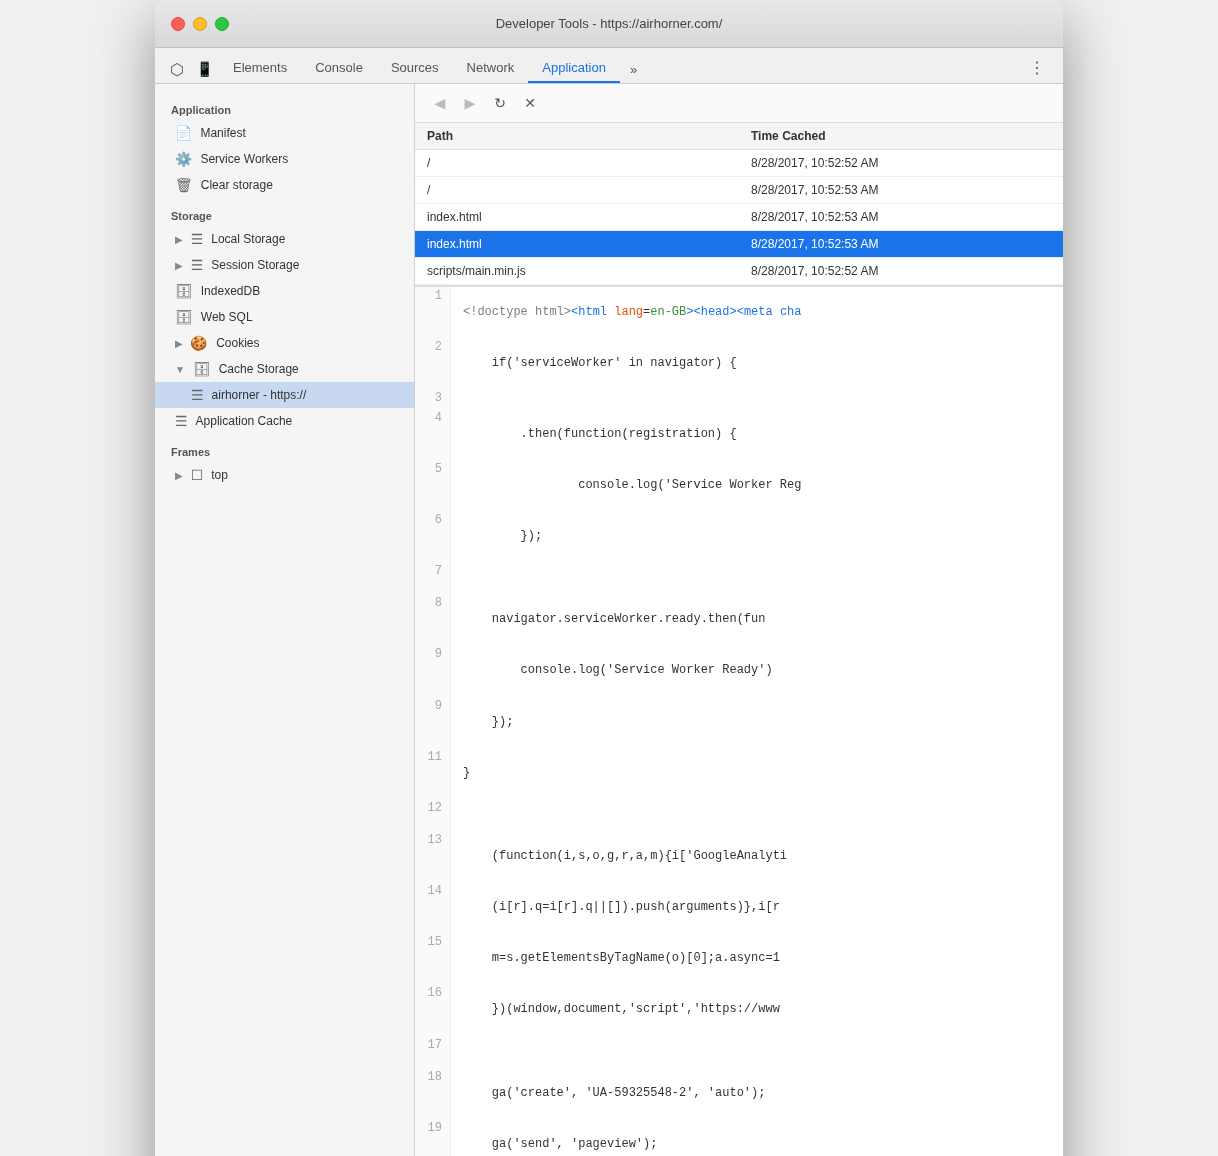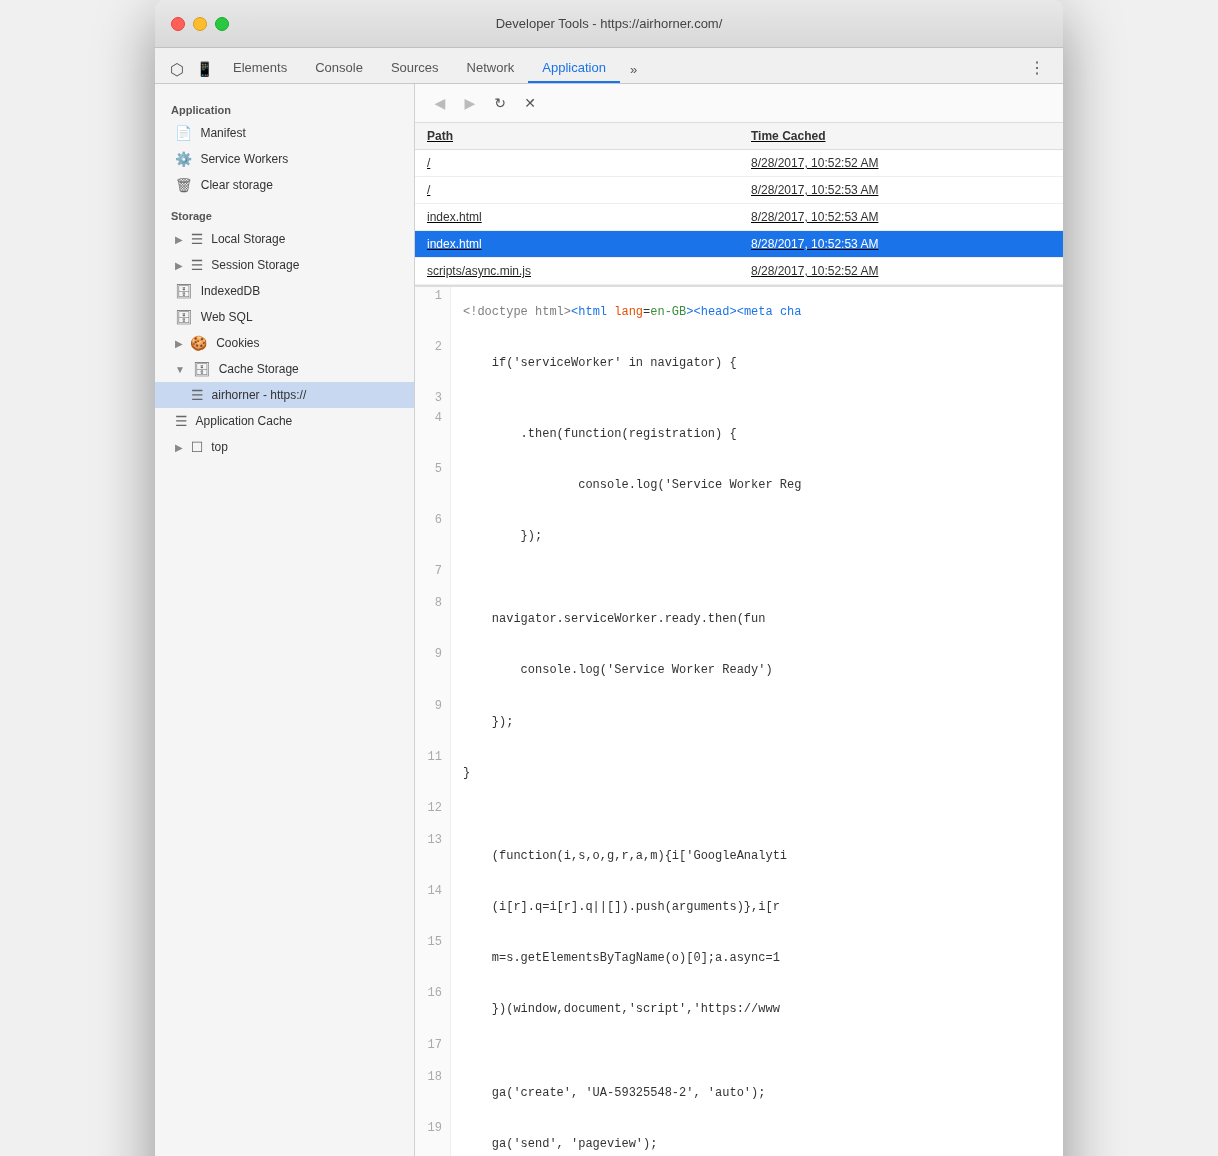--- a/index.html
+++ b/index.html
@@ -153,21 +153,20 @@
       cursor: pointer;
       color: #555;
       font-size: 14px;
       border-radius: 3px;
     }
     .cache-btn.disabled { color: #bbb; cursor: default; }
     .cache-table {
       width: 100%;
       border-collapse: collapse;
       font-size: 12px;
-      text-decoration: underline;
     }
     .cache-table th {
       text-align: left;
       padding: 6px 12px;
       font-weight: 600;
       color: #333;
       background: #f5f5f5;
       border-bottom: 1px solid #ddd;
       font-size: 12px;
     }
@@ -290,20 +289,21 @@
       </div>
       <div class="sidebar-item selected indented">
         <span class="icon">☰</span>
         <span>airhorner - https://</span>
       </div>
       <div class="sidebar-item">
         <span class="icon">☰</span>
         <span>Application Cache</span>
       </div>
 
+      <div class="sidebar-section-header">Frames</div>
       <div class="sidebar-item">
         <span class="arrow">▶</span>
         <span class="icon">☐</span>
         <span>top</span>
       </div>
     </div>
 
     <div class="content-area">
 
       <div class="cache-toolbar">
@@ -332,21 +332,21 @@
               </tr>
               <tr>
                 <td>index.html</td>
                 <td>8/28/2017, 10:52:53 AM</td>
               </tr>
               <tr class="highlighted">
                 <td>index.html</td>
                 <td>8/28/2017, 10:52:53 AM</td>
               </tr>
               <tr>
-                <td>scripts/async.min.js</td>
+                <td>scripts/main.min.js</td>
                 <td>8/28/2017, 10:52:52 AM</td>
               </tr>
             </tbody>
         </table>
       </div>
 
       <div class="code-panel" id="code-panel">
       <div class="code-line">
             <span class="line-num">1</span>
             <span class="line-content"><span class="c-gray">&lt;!doctype html&gt;</span><span class="c-blue">&lt;html</span> <span class="c-orange">lang</span>=<span class="c-green">en-GB</span><span class="c-blue">&gt;&lt;head&gt;&lt;meta cha</span></span>

